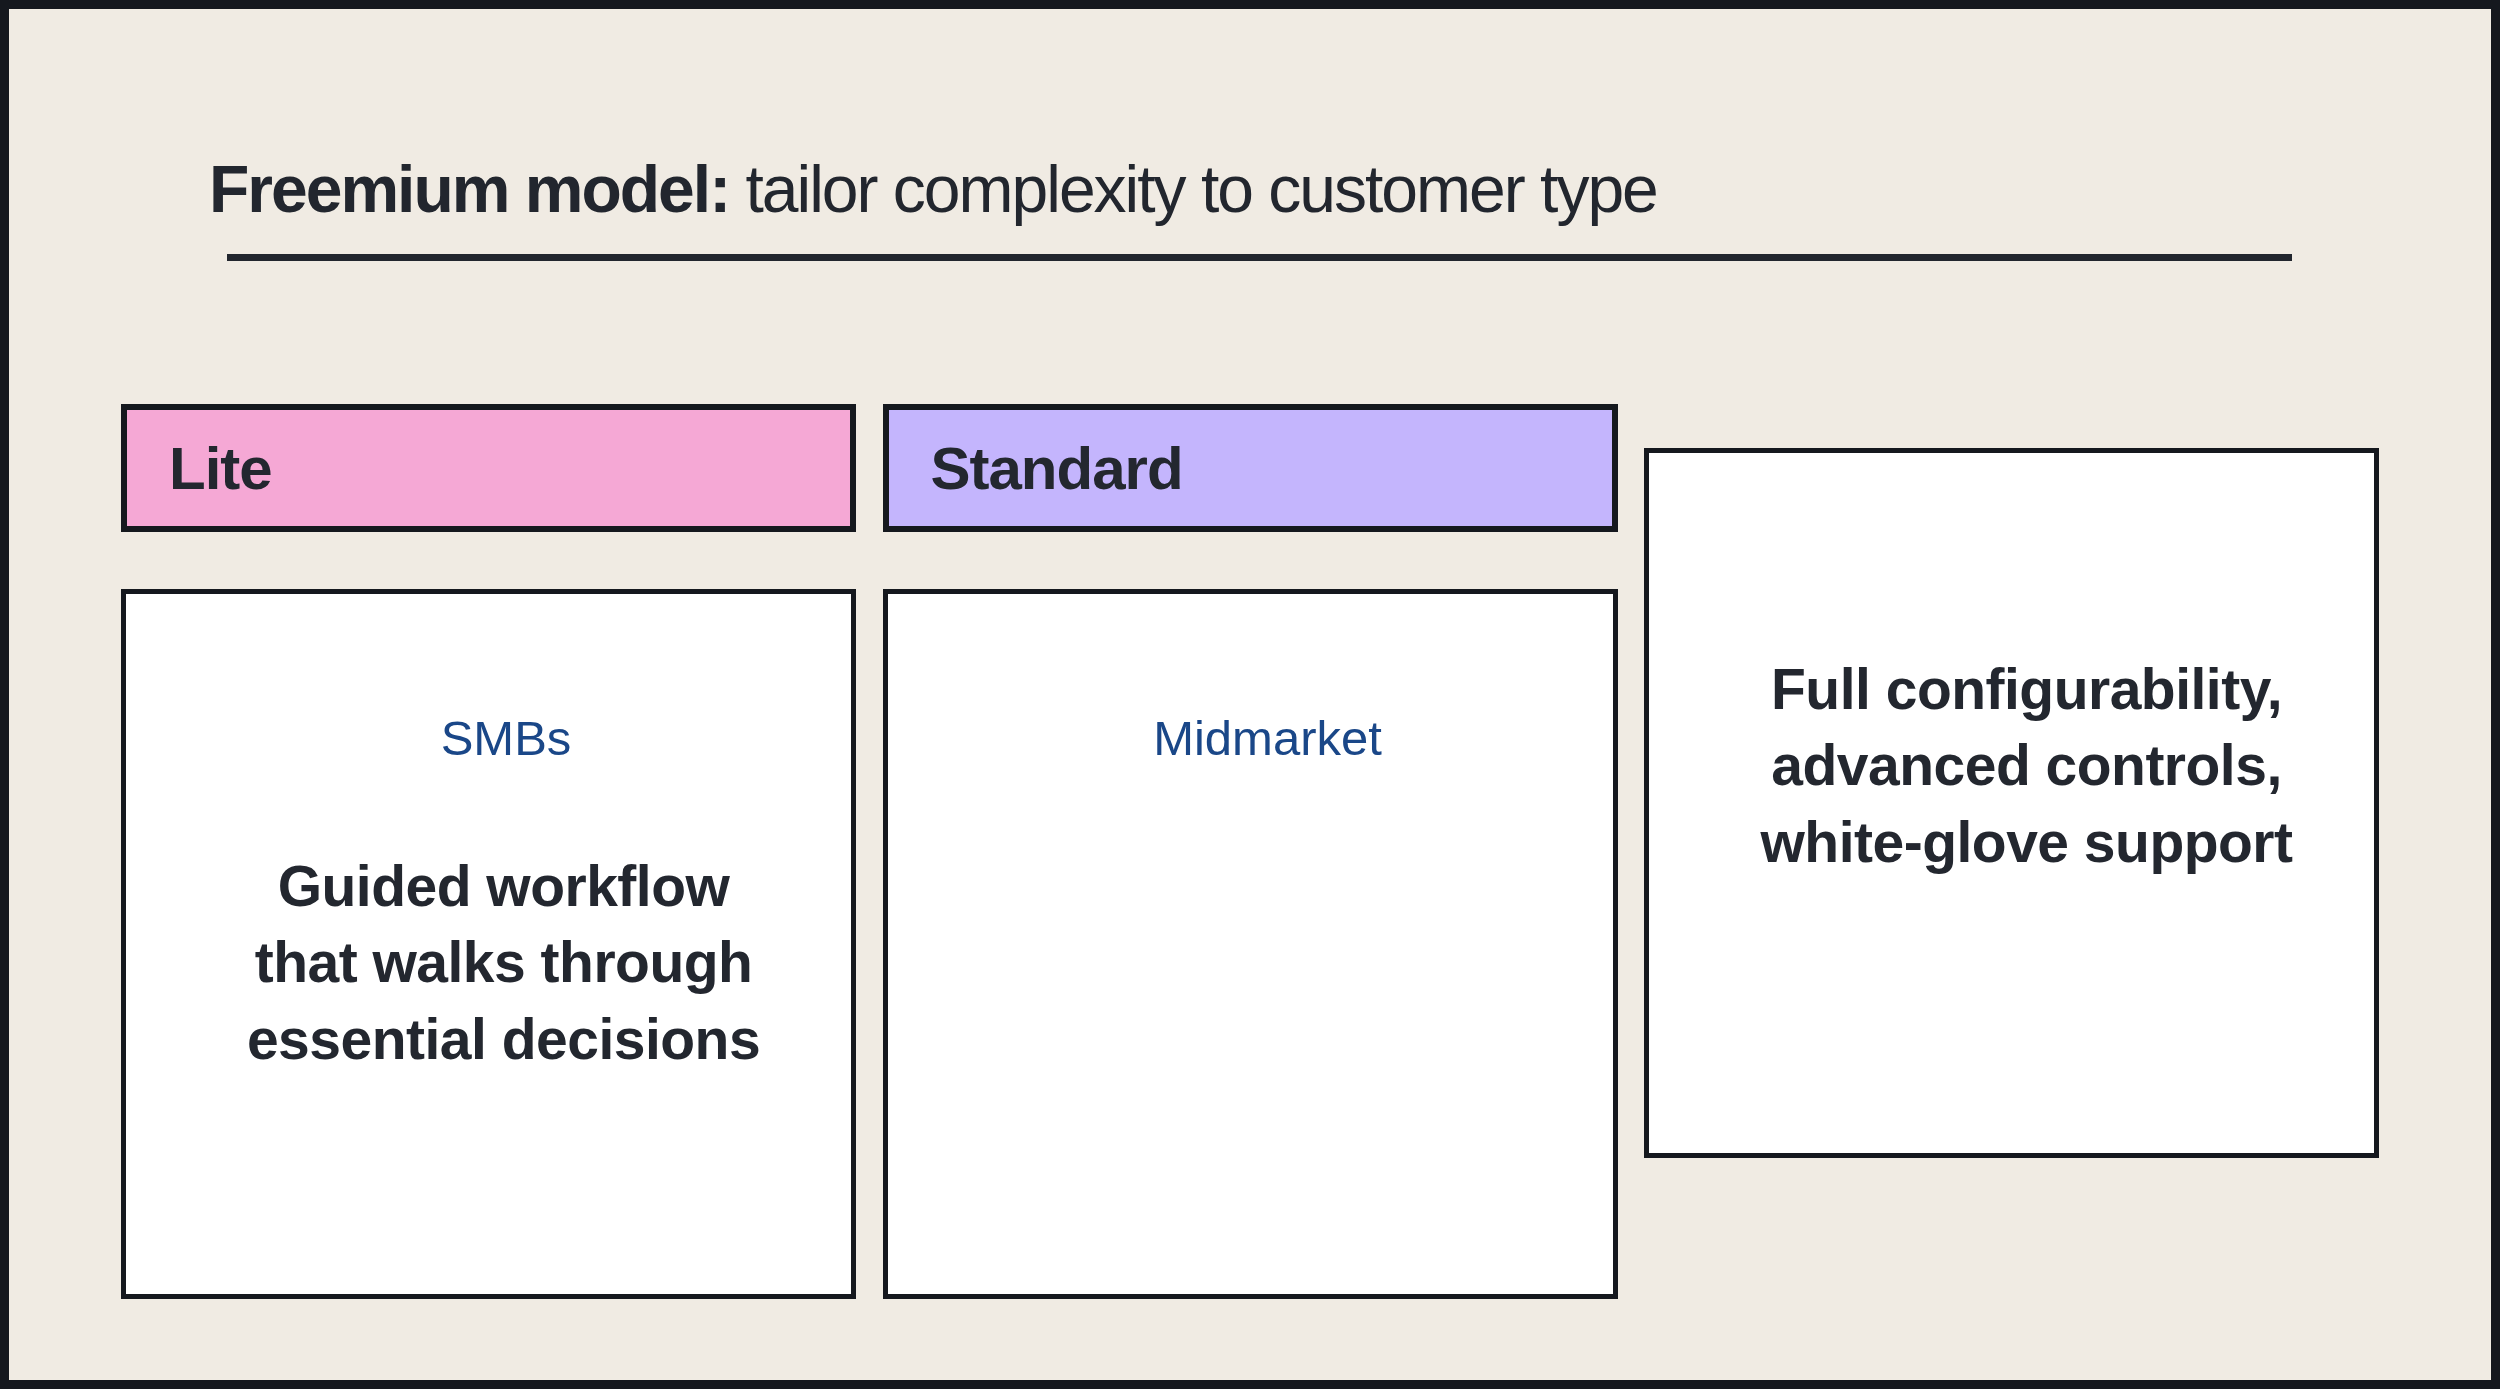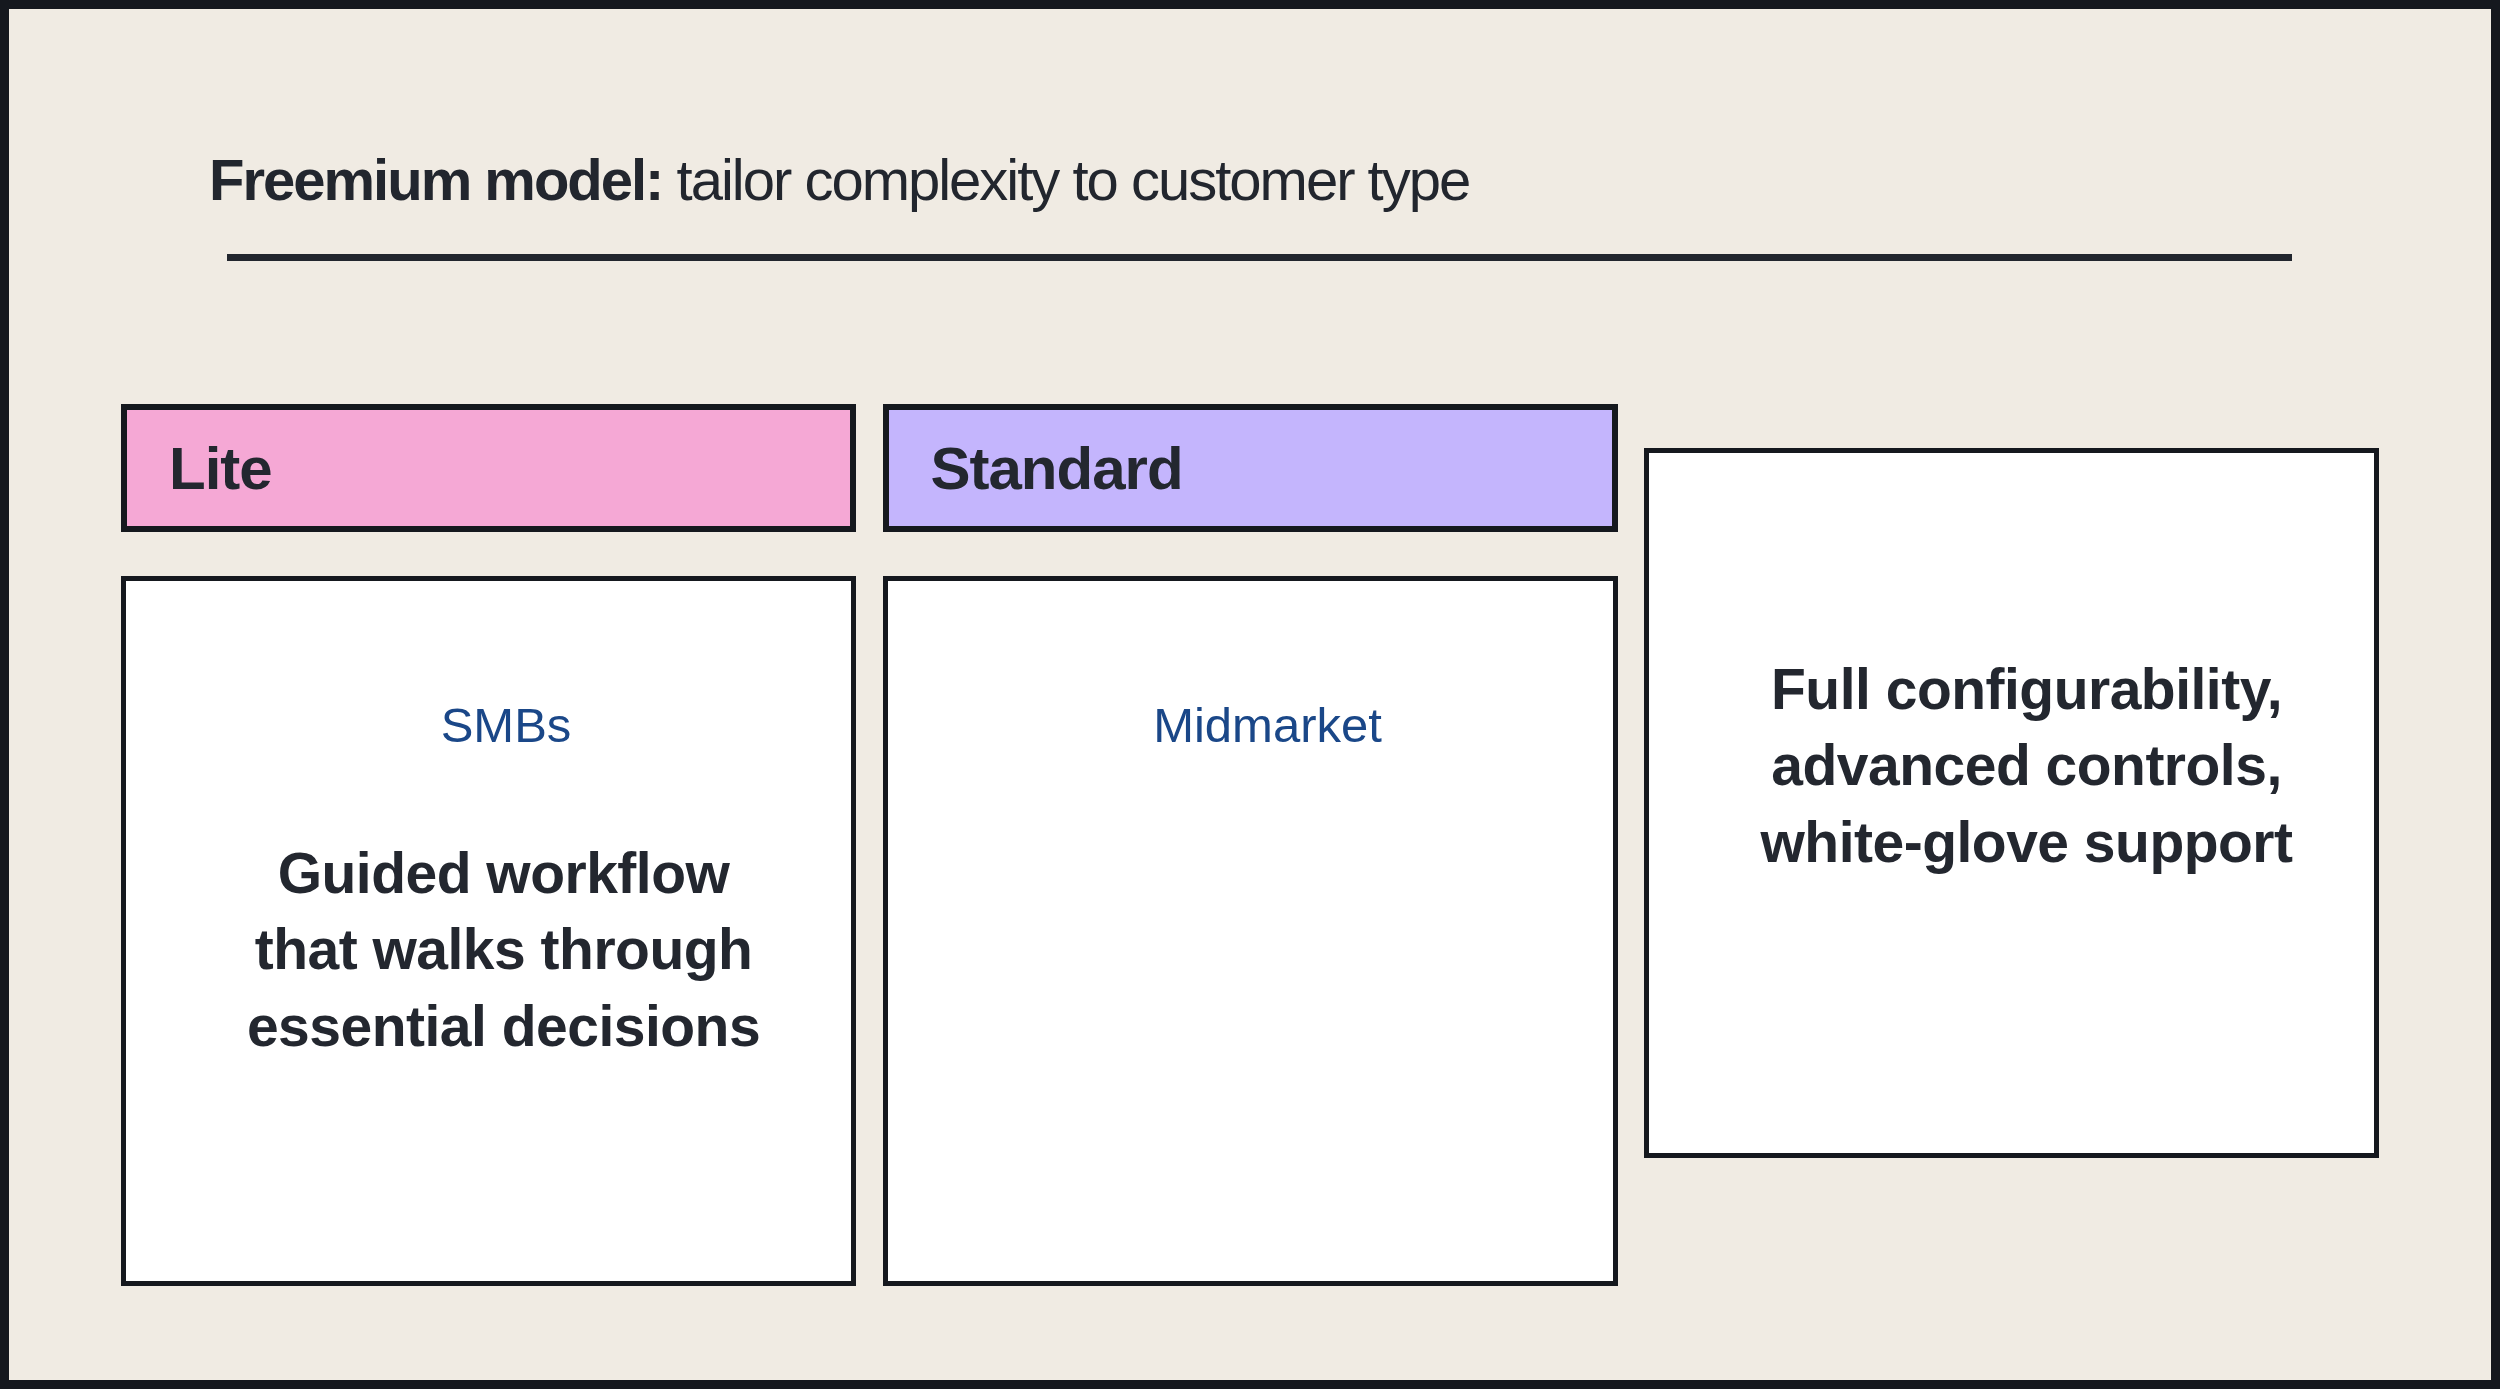--- a/index.html
+++ b/index.html
@@ -15,21 +15,21 @@
     background: #F0EBE3;
     border: 9px solid #15181E;
     overflow: hidden;
     font-family: "Liberation Sans", sans-serif;
     color: #23272F;
   }
   .title {
     position: absolute;
     left: 200px;
     top: 100px;
-    font-size: 58px;
+    font-size: 66px;
     letter-spacing: -2px;
     line-height: 1.1;
     white-space: nowrap;
     color: #22262E;
     font-weight: 400;
   }
   .title .bold {
     font-weight: 800;
   }
   .rule {
@@ -46,20 +46,21 @@
     right: 112px;
     top: 395px;
     display: flex;
     justify-content: space-between;
   }
   .col {
     flex: 0 0 735px;
     width: 735px;
     display: flex;
     flex-direction: column;
+    gap: 13px;
   }
   .tier-header {
     box-sizing: border-box;
     height: 128px;
     border: 6px solid #15181E;
     display: flex;
     align-items: center;
     padding-left: 42px;
     font-size: 60px;
     font-weight: 800;

